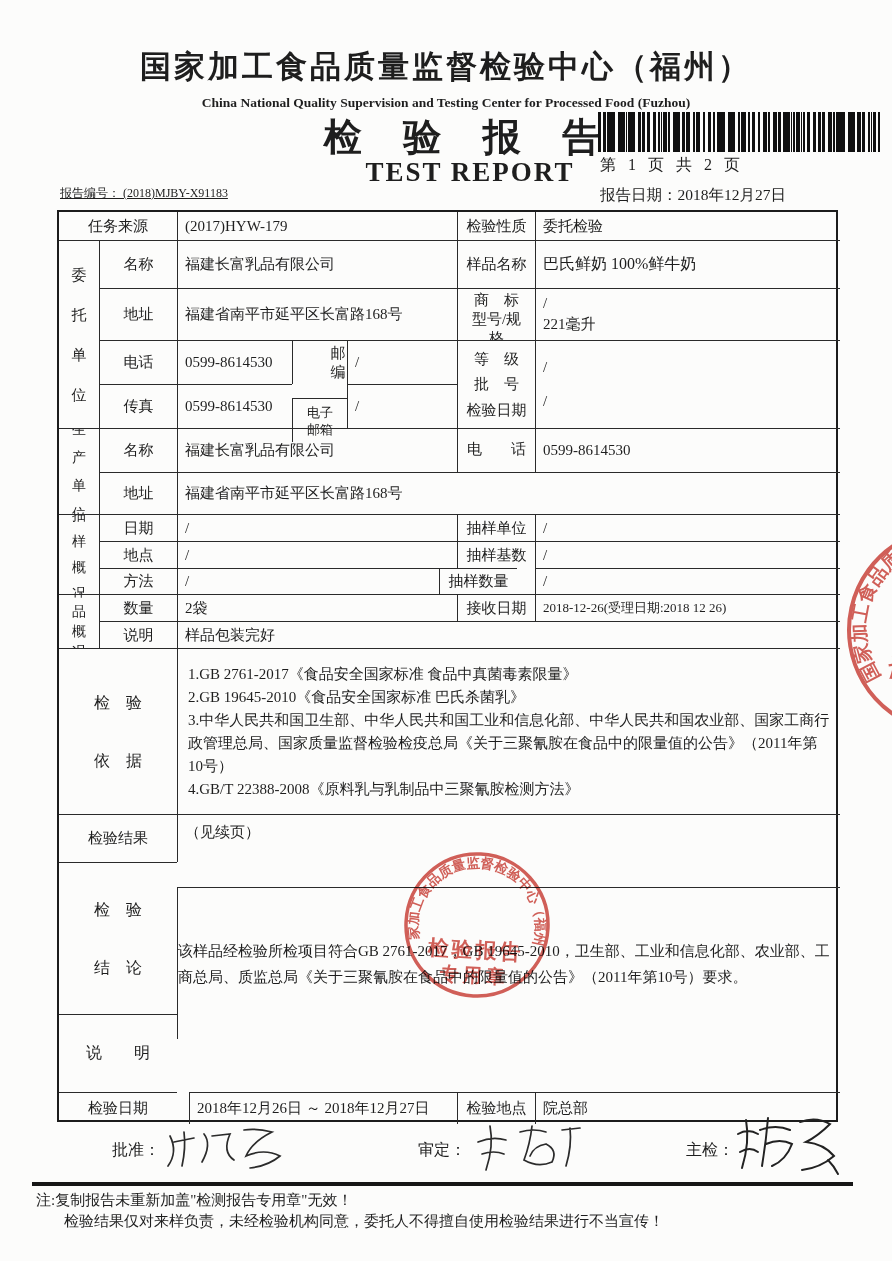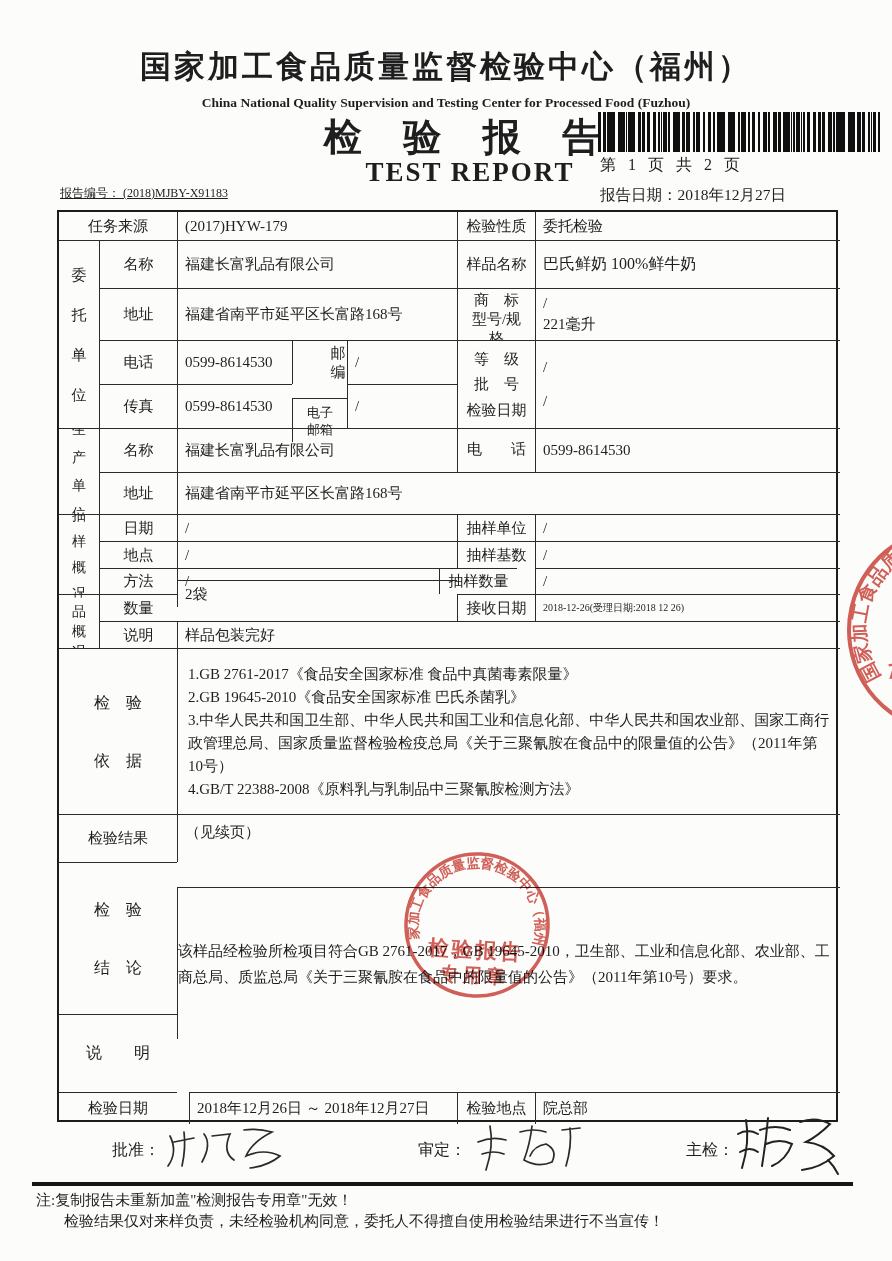--- a/index.html
+++ b/index.html
@@ -120,23 +120,23 @@
   <div class="c lab" style="left:398px;top:329px;width:78px;height:27px;">抽样基数</div>
   <div class="c" style="left:476px;top:329px;width:305px;height:27px;">/</div>
   <div class="c lab" style="left:40px;top:356px;width:78px;height:26px;">方法</div>
   <div class="c" style="left:118px;top:356px;width:280px;height:26px;">/</div>
   <div class="c lab" style="left:380px;top:356px;width:78px;height:26px;text-align:center;">抽样数量</div>
   <div class="c" style="left:476px;top:356px;width:305px;height:26px;">/</div>
 
   <div class="c vlab nb-l" style="left:0;top:382px;width:40px;height:54px;line-height:20px;font-size:14px;">样品
 概况</div>
   <div class="c lab" style="left:40px;top:382px;width:78px;height:27px;">数量</div>
-  <div class="c" style="left:118px;top:368px;width:280px;height:27px;">2袋</div>
+  <div class="c" style="left:118px;top:382px;width:280px;height:27px;">2袋</div>
   <div class="c lab" style="left:398px;top:382px;width:78px;height:27px;">接收日期</div>
-  <div class="c" style="left:476px;top:382px;width:305px;height:27px;font-size:10px;">2018-12-26(受理日期:2018 12 26)</div>
+  <div class="c" style="left:476px;top:382px;width:305px;height:27px;font-size:13px;">2018-12-26(受理日期:2018 12 26)</div>
   <div class="c lab" style="left:40px;top:409px;width:78px;height:27px;">说明</div>
   <div class="c" style="left:118px;top:409px;width:663px;height:27px;">样品包装完好</div>
 
   <div class="c vlab nb-l" style="left:0;top:436px;width:118px;height:166px;line-height:58px;font-size:16px;">检　验
 依　据</div>
   <div class="c col" style="left:118px;top:436px;width:663px;height:166px;justify-content:center;padding:6px 10px;">
     <span style="line-height:23px;">1.GB 2761-2017《食品安全国家标准 食品中真菌毒素限量》</span>
     <span style="line-height:23px;">2.GB 19645-2010《食品安全国家标准 巴氏杀菌乳》</span>
     <span style="line-height:23px;">3.中华人民共和国卫生部、中华人民共和国工业和信息化部、中华人民共和国农业部、国家工商行政管理总局、国家质量监督检验检疫总局《关于三聚氰胺在食品中的限量值的公告》（2011年第10号）</span>
     <span style="line-height:23px;">4.GB/T 22388-2008《原料乳与乳制品中三聚氰胺检测方法》</span>

